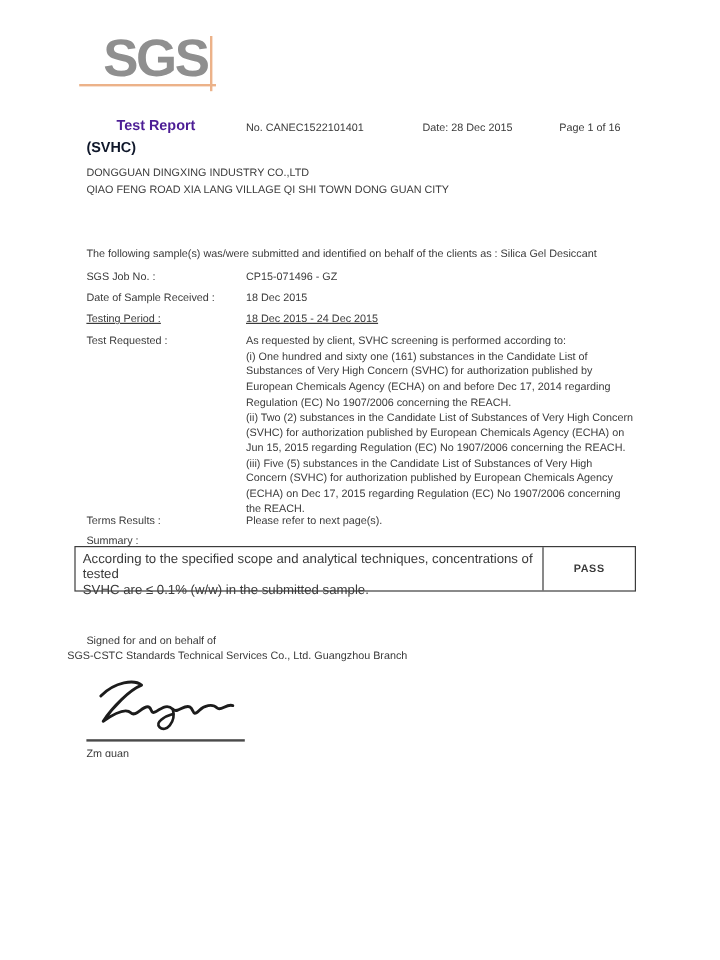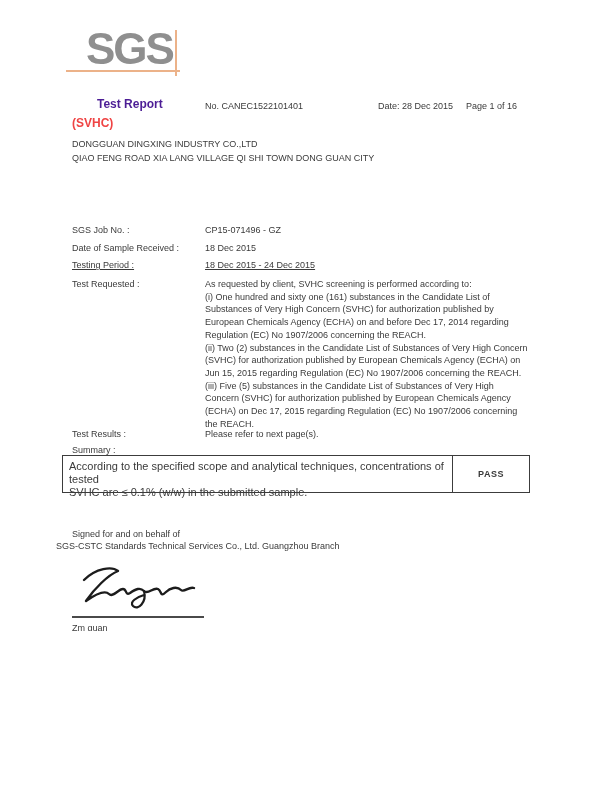--- a/index.html
+++ b/index.html
@@ -10,23 +10,23 @@
   .bold{font-weight:bold;}
   .prewrap{white-space:pre-line;}
 
   
   .logo-text{left:86px;top:24px;font-size:44px;font-weight:bold;color:#8f8f8f;letter-spacing:-2px;}
   .logo-hline{left:66px;top:70px;width:114px;height:2px;background:#ecb289;}
   .logo-vline{left:175px;top:30px;width:2px;height:46px;background:#ecb289;}
 
   
   .title{left:72px;top:97px;font-size:12px;font-weight:bold;color:#4c1d95;margin-left:25px;}
-  .subtitle{left:72px;top:116px;font-size:12px;font-weight:bold;color:#ef4444;}
+  .subtitle{left:72px;top:116px;font-size:12px;font-weight:bold;color:#0f172a;}
   .hdr-no{left:205px;top:101px;}
-  .hdr-date{left:378px;top:101px;}
+  .hdr-date{left:352px;top:101px;}
   .hdr-page{left:466px;top:101px;}
 
   .client-name{left:72px;top:139px;}
   .client-addr{left:72px;top:153px;}
 
   .intro{left:72px;top:206px;}
 
   .lbl{left:72px;}
   .val{left:205px;width:345px;}
   .r1{top:225px;} .r2{top:243px;} .r3{top:260px;text-decoration:underline;}
@@ -73,20 +73,21 @@
 
   <div class="abs title">Test Report</div>
   <div class="abs subtitle">(SVHC)</div>
   <div class="abs t9 hdr-no">No. CANEC1522101401</div>
   <div class="abs t9 hdr-date">Date: 28 Dec 2015</div>
   <div class="abs t9 hdr-page">Page 1 of 16</div>
 
   <div class="abs t9 client-name">DONGGUAN DINGXING INDUSTRY CO.,LTD</div>
   <div class="abs t9 client-addr">QIAO FENG ROAD XIA LANG VILLAGE QI SHI TOWN DONG GUAN CITY</div>
 
+  <div class="abs t9 intro">The following sample(s) was/were submitted and identified on behalf of the clients as : Silica Gel Desiccant</div>
 
   <div class="abs t9 lbl r1">SGS Job No. :</div>
   <div class="abs t9 val r1">CP15-071496 - GZ</div>
 
   <div class="abs t9 lbl r2">Date of Sample Received :</div>
   <div class="abs t9 val r2">18 Dec 2015</div>
 
   <div class="abs t9 lbl r3">Testing Period :</div>
   <div class="abs t9 val r3">18 Dec 2015 - 24 Dec 2015</div>
 
@@ -97,21 +98,21 @@
 European Chemicals Agency (ECHA) on and before Dec 17, 2014 regarding
 Regulation (EC) No 1907/2006 concerning the REACH.
 (ii) Two (2) substances in the Candidate List of Substances of Very High Concern
 (SVHC) for authorization published by European Chemicals Agency (ECHA) on
 Jun 15, 2015 regarding Regulation (EC) No 1907/2006 concerning the REACH.
 (iii) Five (5) substances in the Candidate List of Substances of Very High
 Concern (SVHC) for authorization published by European Chemicals Agency
 (ECHA) on Dec 17, 2015 regarding Regulation (EC) No 1907/2006 concerning
 the REACH.</div>
 
-  <div class="abs t9 lbl r5">Test Results :</div>
+  <div class="abs t9 lbl r5">Terms Results :</div>
   <div class="abs t9 val r5">Please refer to next page(s).</div>
 
   <div class="abs t9 summary-head">Summary :</div>
   <div class="abs summary-box">
     <div class="summary-cell-left">According to the specified scope and analytical techniques, concentrations of tested
 SVHC are ≤ 0.1% (w/w) in the submitted sample.</div>
     <div class="summary-cell-right">PASS</div>
   </div>
 
   <div class="abs t9 signed-for">Signed for and on behalf of</div>

